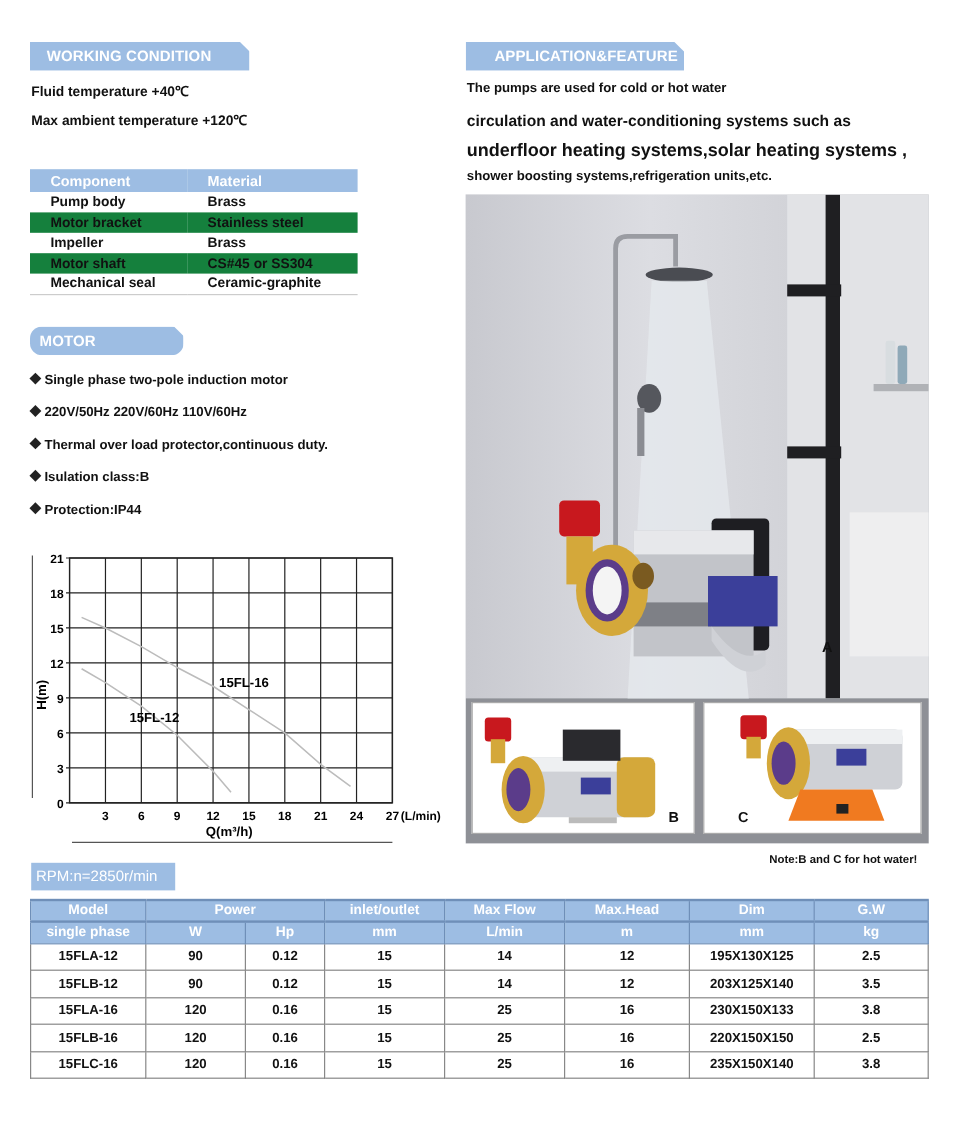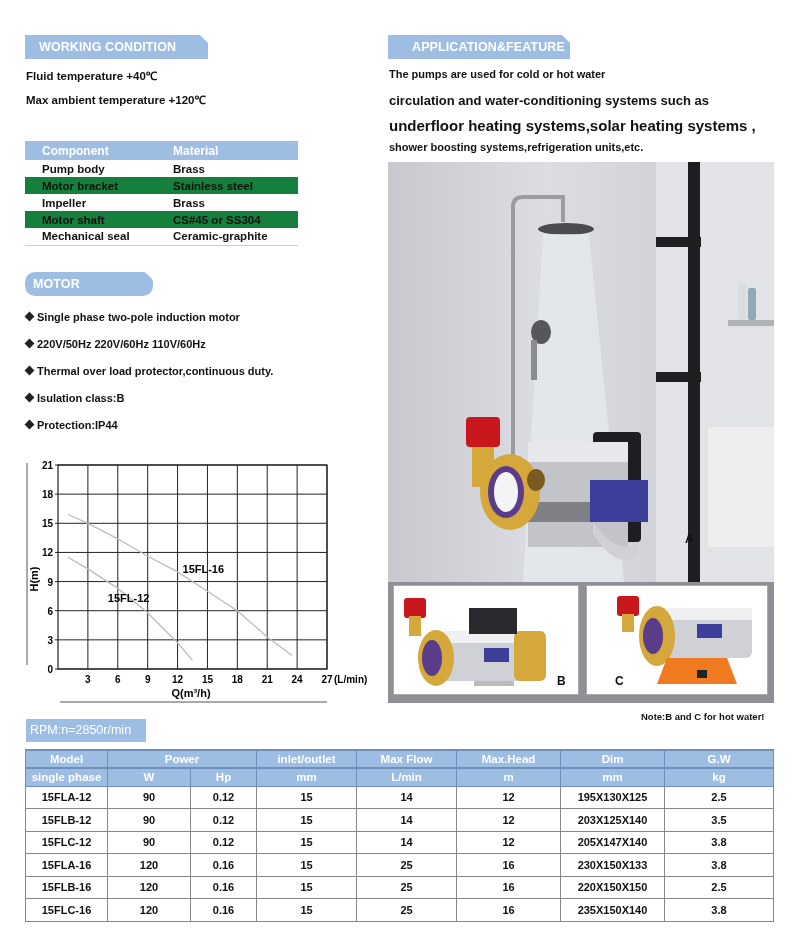--- a/index.html
+++ b/index.html
@@ -186,21 +186,21 @@
     <span class="abs" style="left:28px;top:88px;font-weight:bold;font-size:12px;">C</span>
   </div>
 </div>
 <div class="txt" style="left:641px;top:711px;font-size:9.5px;">Note:B and C for hot water!</div>
 
 <div class="rpm">RPM:n=2850r/min</div>
 
 <table class="spec">
   <thead>
     <tr>
-      <th style="width:82px;">Model</th>
+      <th style="width:96px;">Model</th>
       <th colspan="2">Power</th>
       <th style="width:100px;">inlet/outlet</th>
       <th style="width:100px;">Max Flow</th>
       <th style="width:104px;">Max.Head</th>
       <th style="width:104px;">Dim</th>
       <th>G.W</th>
     </tr>
     <tr>
       <th>single phase</th>
       <th style="width:83px;">W</th>
@@ -227,30 +227,20 @@
         <td>15FLB-12</td>
         <td>90</td>
         <td>0.12</td>
         <td>15</td>
         <td>14</td>
         <td>12</td>
         <td>203X125X140</td>
         <td>3.5</td>
       </tr>
       <tr>
-        <td>15FLC-12</td>
-        <td>90</td>
-        <td>0.12</td>
-        <td>15</td>
-        <td>14</td>
-        <td>12</td>
-        <td>205X147X140</td>
-        <td>3.8</td>
-      </tr>
-      <tr>
         <td>15FLA-16</td>
         <td>120</td>
         <td>0.16</td>
         <td>15</td>
         <td>25</td>
         <td>16</td>
         <td>230X150X133</td>
         <td>3.8</td>
       </tr>
       <tr>

